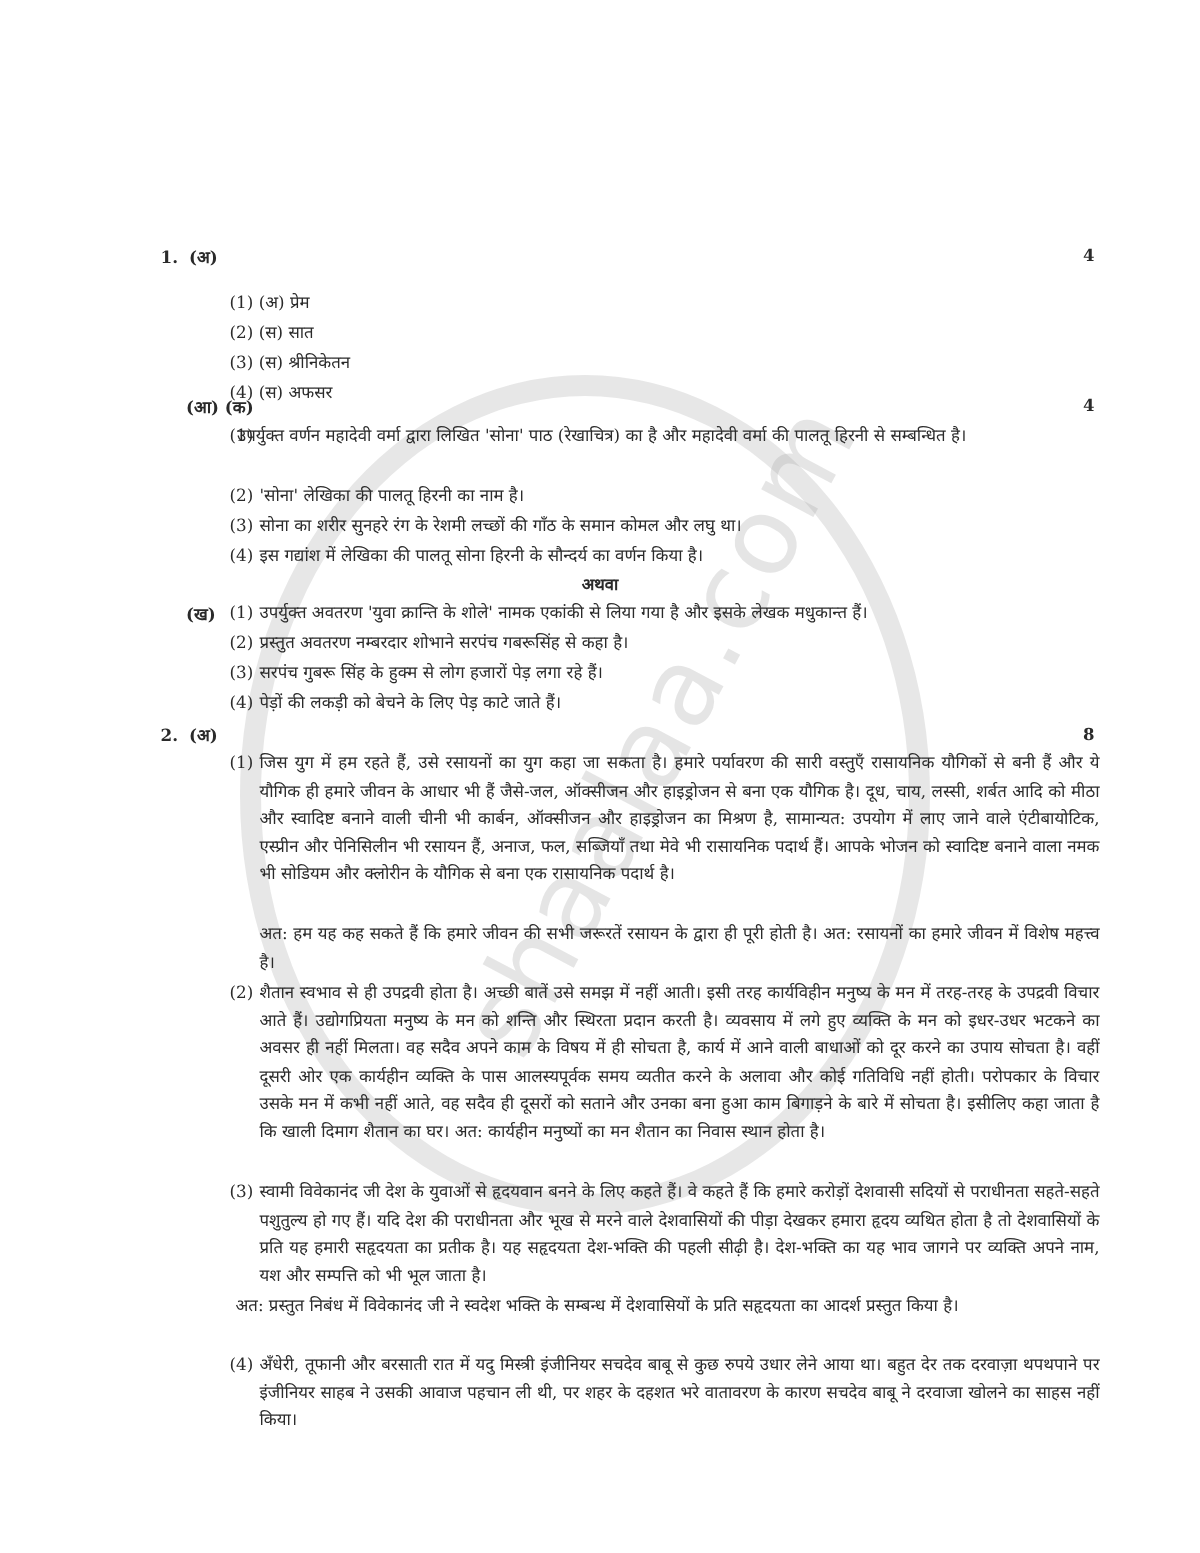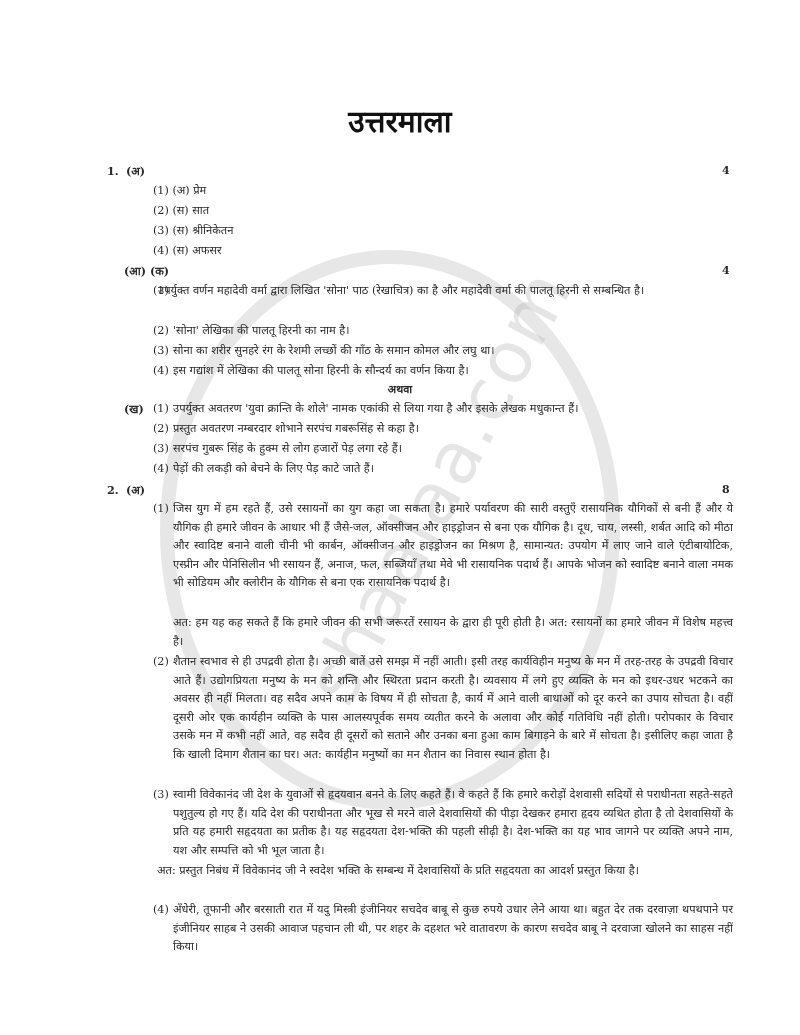--- a/index.html
+++ b/index.html
@@ -24,31 +24,30 @@
     transform: rotate(-62deg); transform-origin: center;
     font-family: "DejaVu Sans", "Liberation Sans", sans-serif;
     font-size: 72px; color: rgba(170,170,170,0.30); letter-spacing: 2px;
     pointer-events: none; white-space: nowrap;
   }
   .content { position: absolute; left: 0; top: 0; width: 800px; font-size: 11.2px; line-height: 18.6px; }
   .line { position: absolute; white-space: nowrap; }
   .marks { position: absolute; left: 722px; font-size: 11px; font-weight: bold; }
   .qnum { font-weight: bold; }
   .para { position: absolute; width: 560px; text-align: justify; white-space: normal; }
-  .item { position: absolute; white-space: nowrap; }
+  .item { position: absolute; white-space: nowrap; margin-top: 11px; }
   .sep { position: absolute; left: 0; width: 800px; text-align: center; font-weight: bold; font-size: 11px; }
 </style>
 </head>
 <body>
 
 <div class="page">
   <div class="watermark"></div>
   <div class="watermark-text">shaalaa.com</div>
 
-  <div class="title">उत्तरमाला</div>
 
   <div class="content">
 
     <div class="line qnum" style="left:107px; top:162px;">1.</div>
     <div class="line qnum" style="left:126px; top:162px;">(अ)</div>
     <div class="marks" style="top:162px;">4</div>
 
     <div class="item" style="left:153px; top:182px;"><span>(1)</span> <span>(अ) प्रेम</span></div>
     <div class="item" style="left:153px; top:202px;"><span>(2)</span> <span>(स) सात</span></div>
     <div class="item" style="left:153px; top:222px;"><span>(3)</span> <span>(स) श्रीनिकेतन</span></div>

